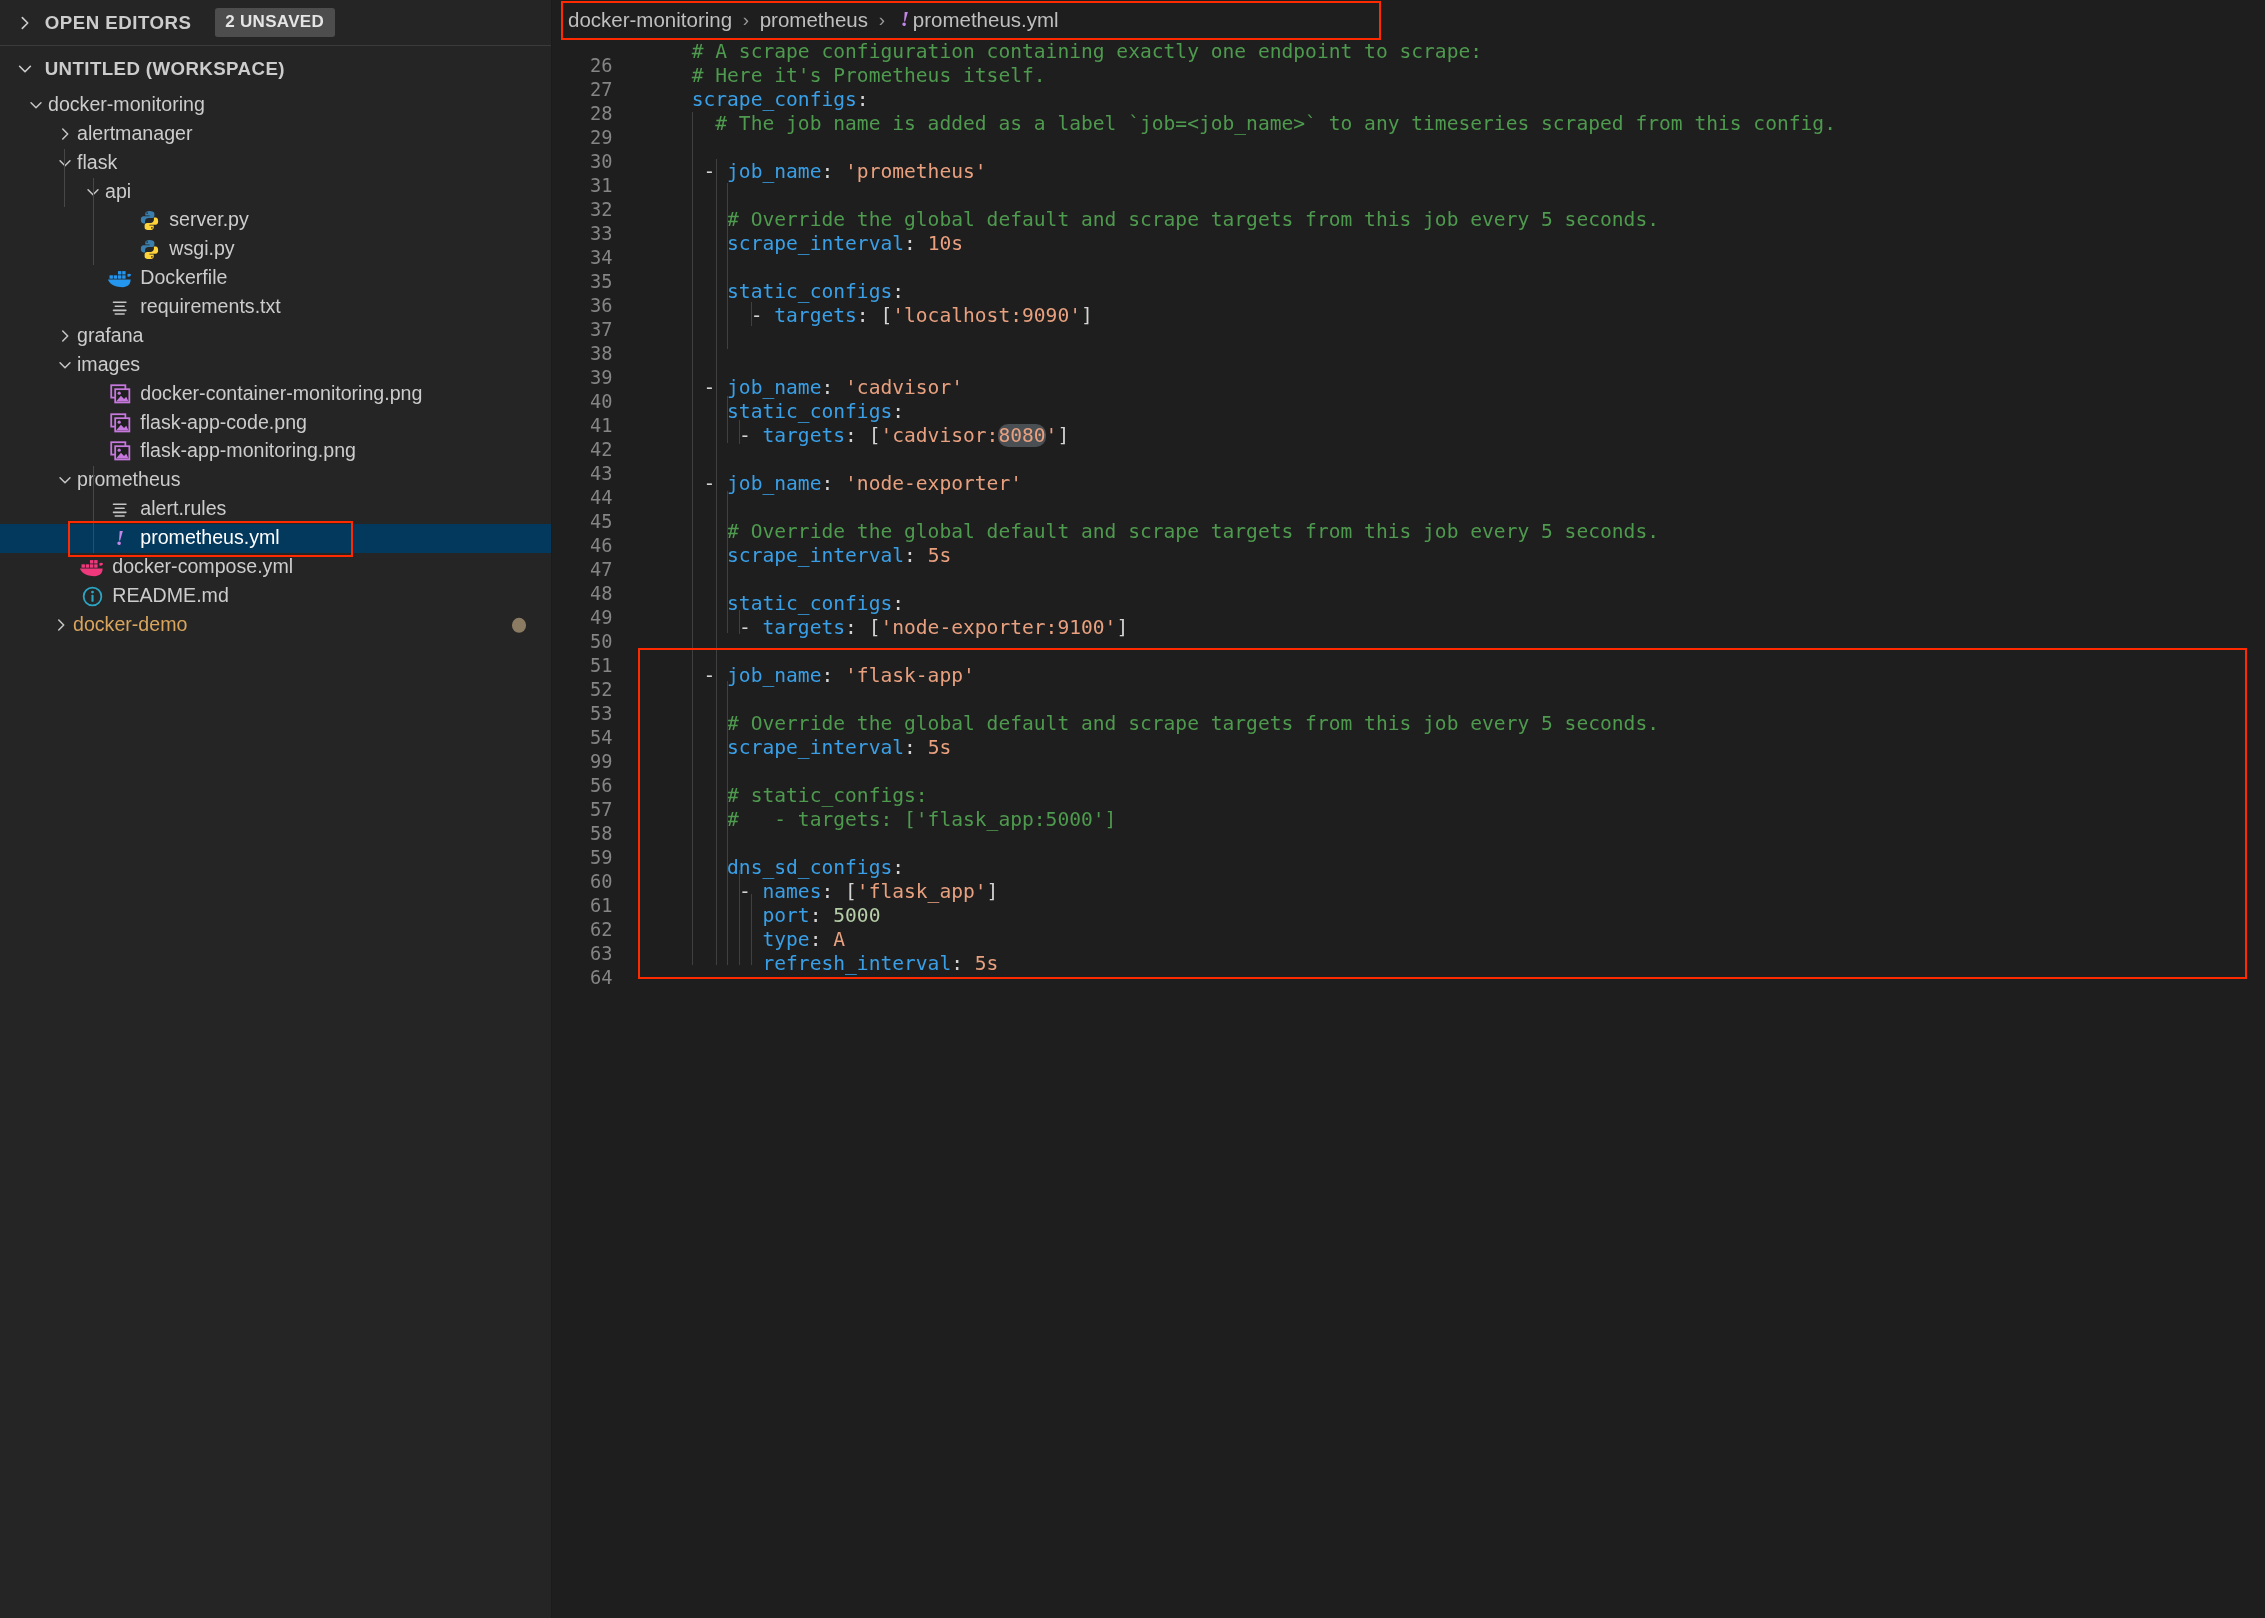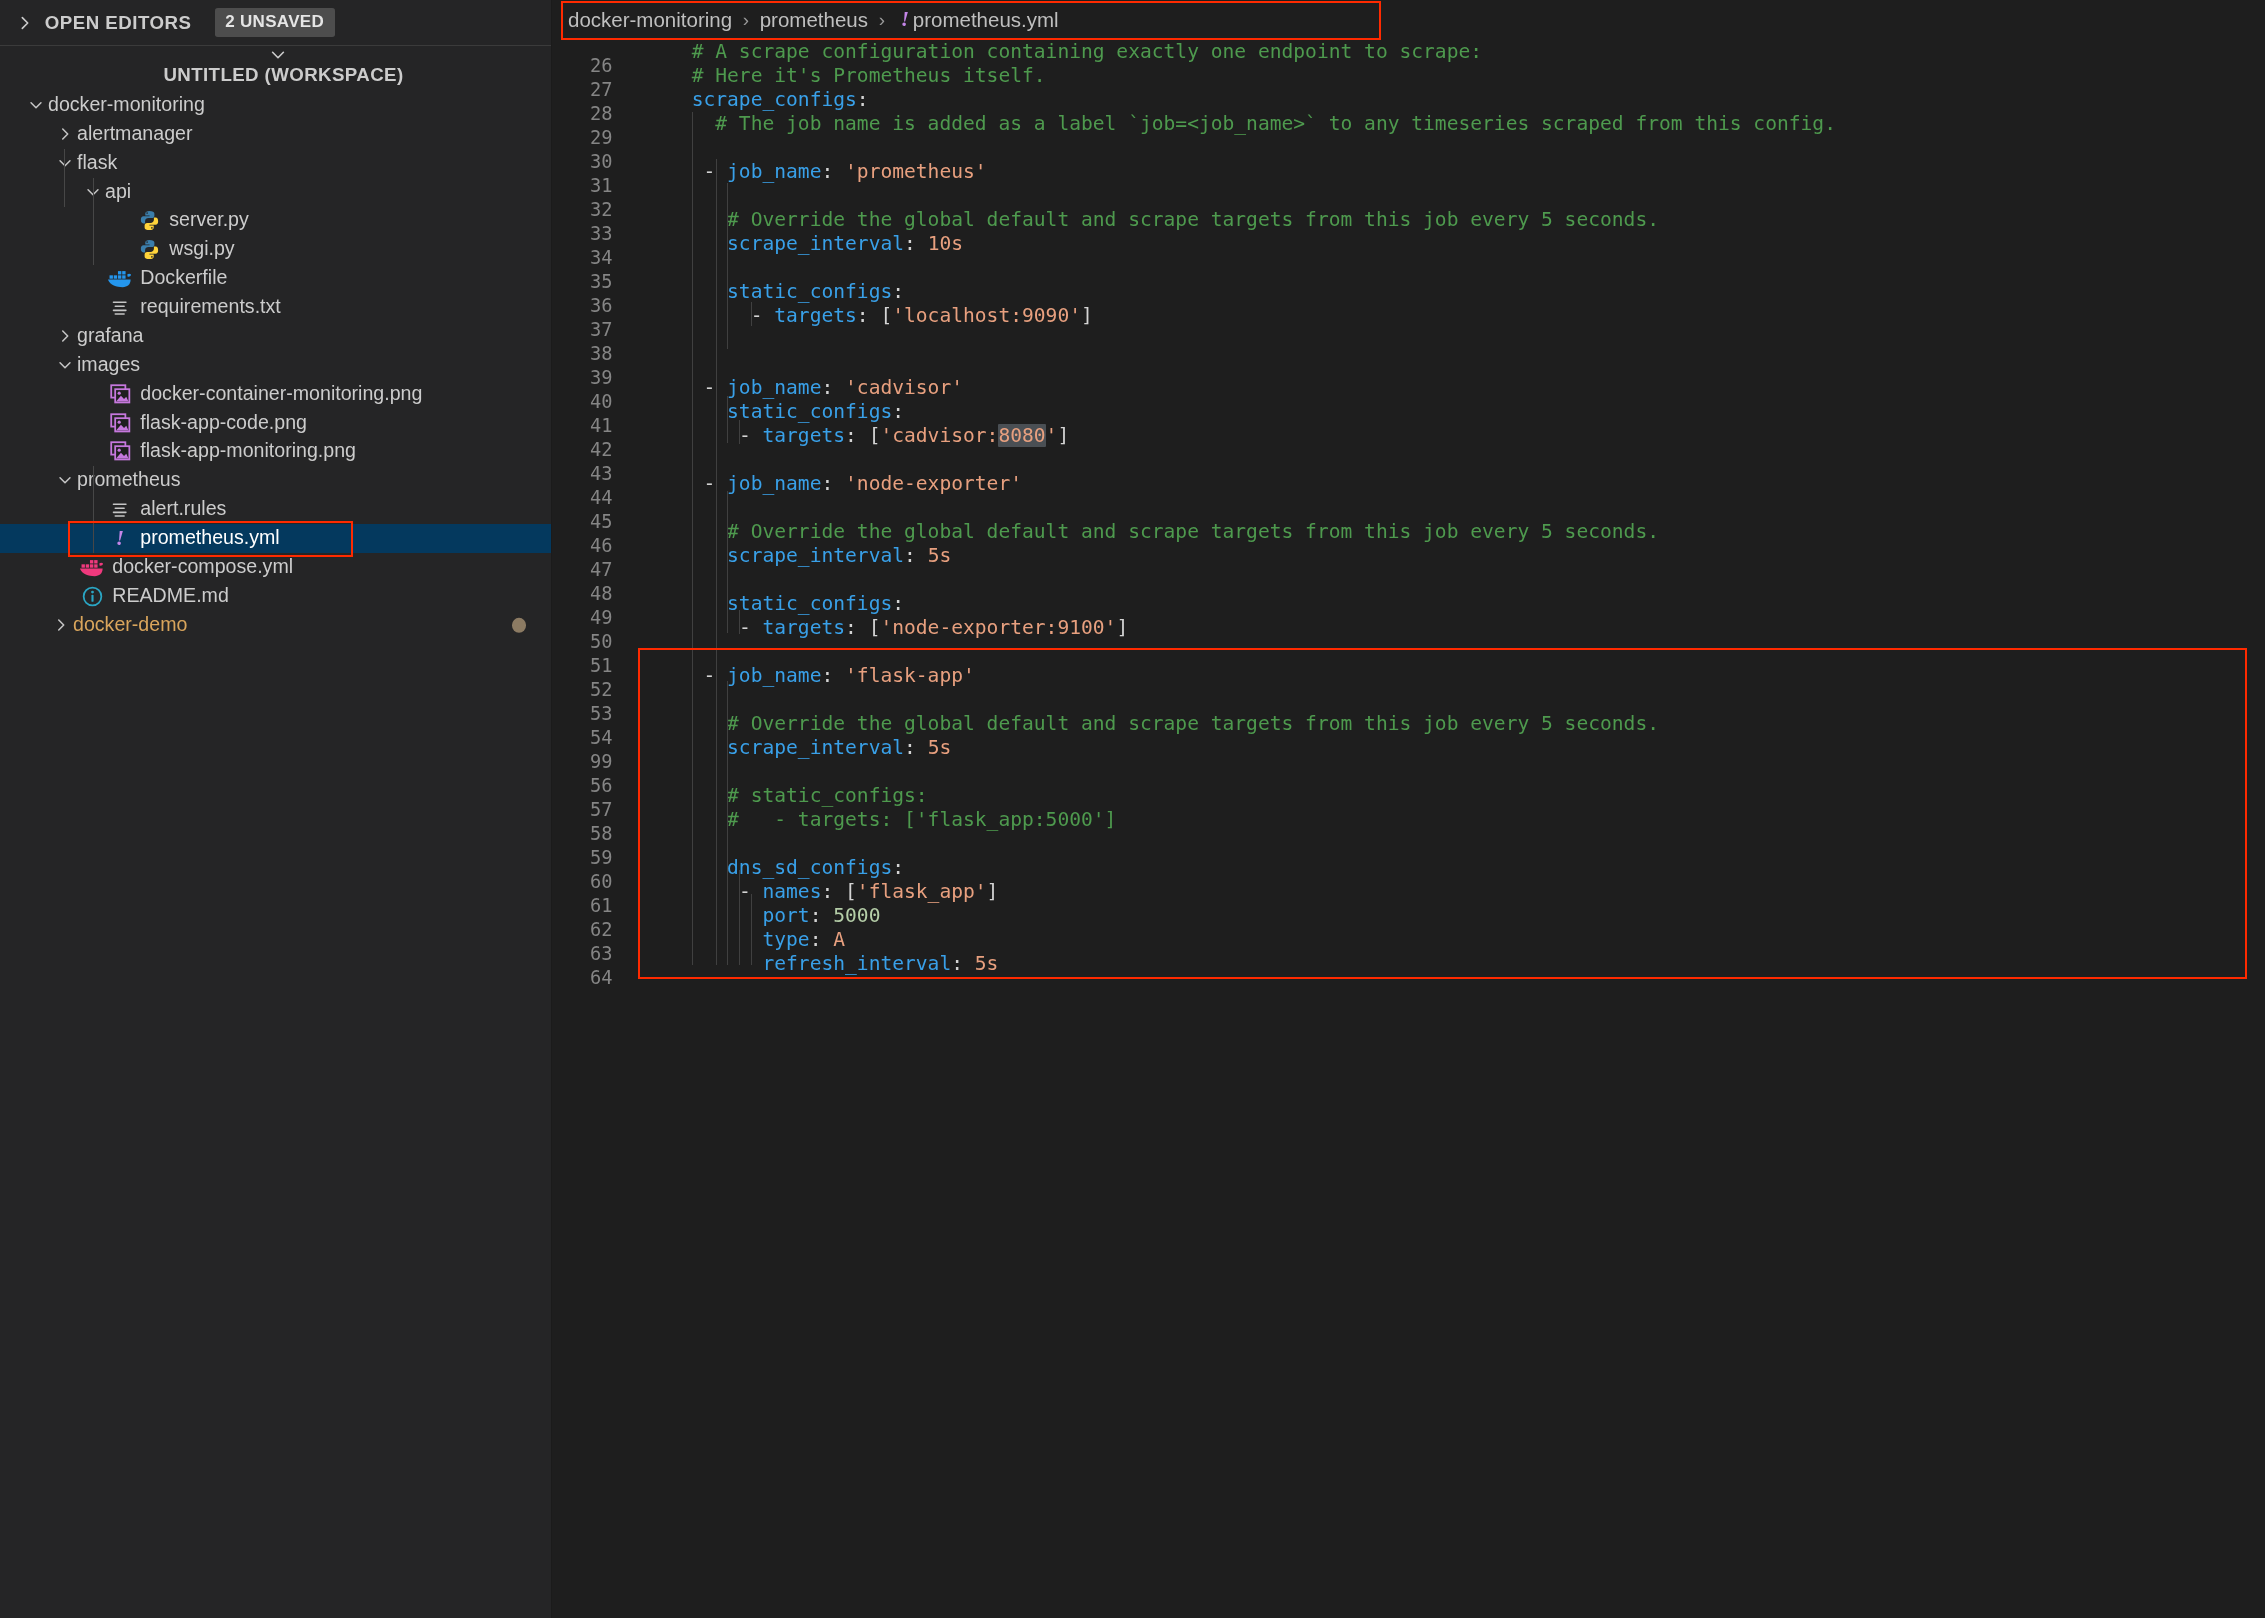--- a/index.html
+++ b/index.html
@@ -32,21 +32,20 @@
     background: #4d4d4d; color: #e5e5e5;
     font-size: 17px; font-weight: bold;
     padding: 3.6px 10.7px 4.5px 10.7px; border-radius: 2.7px;
     letter-spacing: 0.3px;
   }
   .ws-header {
     display: flex; align-items: center;
     height: 45px; padding-left: 16px;
     font-size: 18.7px; font-weight: bold; letter-spacing: 0.4px;
     color: #cccccc;
-    flex-direction: column;
   }
   .ws-header .twisty { margin-right: 10.7px; display:flex; align-items:center; }
 
   .tree { position: relative; flex: 1 1 auto; }
   .row {
     position: relative;
     display: flex; align-items: center;
     height: 28.5px; width: 100%;
     font-size: 19.6px; color: #cccccc;
     white-space: nowrap;
@@ -122,21 +121,21 @@
   
   .iguide { position: absolute; width: 0.9px; background: #404040; }
 
   
   .c-comment { color: #4e9a4e; }
   .c-key     { color: #39a0e8; }
   .c-punct   { color: #d4d4d4; }
   .c-str     { color: #e8a07f; }
   .c-num     { color: #b5cea8; }
   .c-dash    { color: #d4d4d4; }
-  .hl        { background: #4a4f54; border-radius: 1px; }
+  .hl        { background: #4a4f54; border-radius: 10px; }
 
   .anno-block {
     position: absolute;
     border: 2.7px solid #ff2a00;
     pointer-events: none;
   }
 </style>
 </head>
 <body>
 

